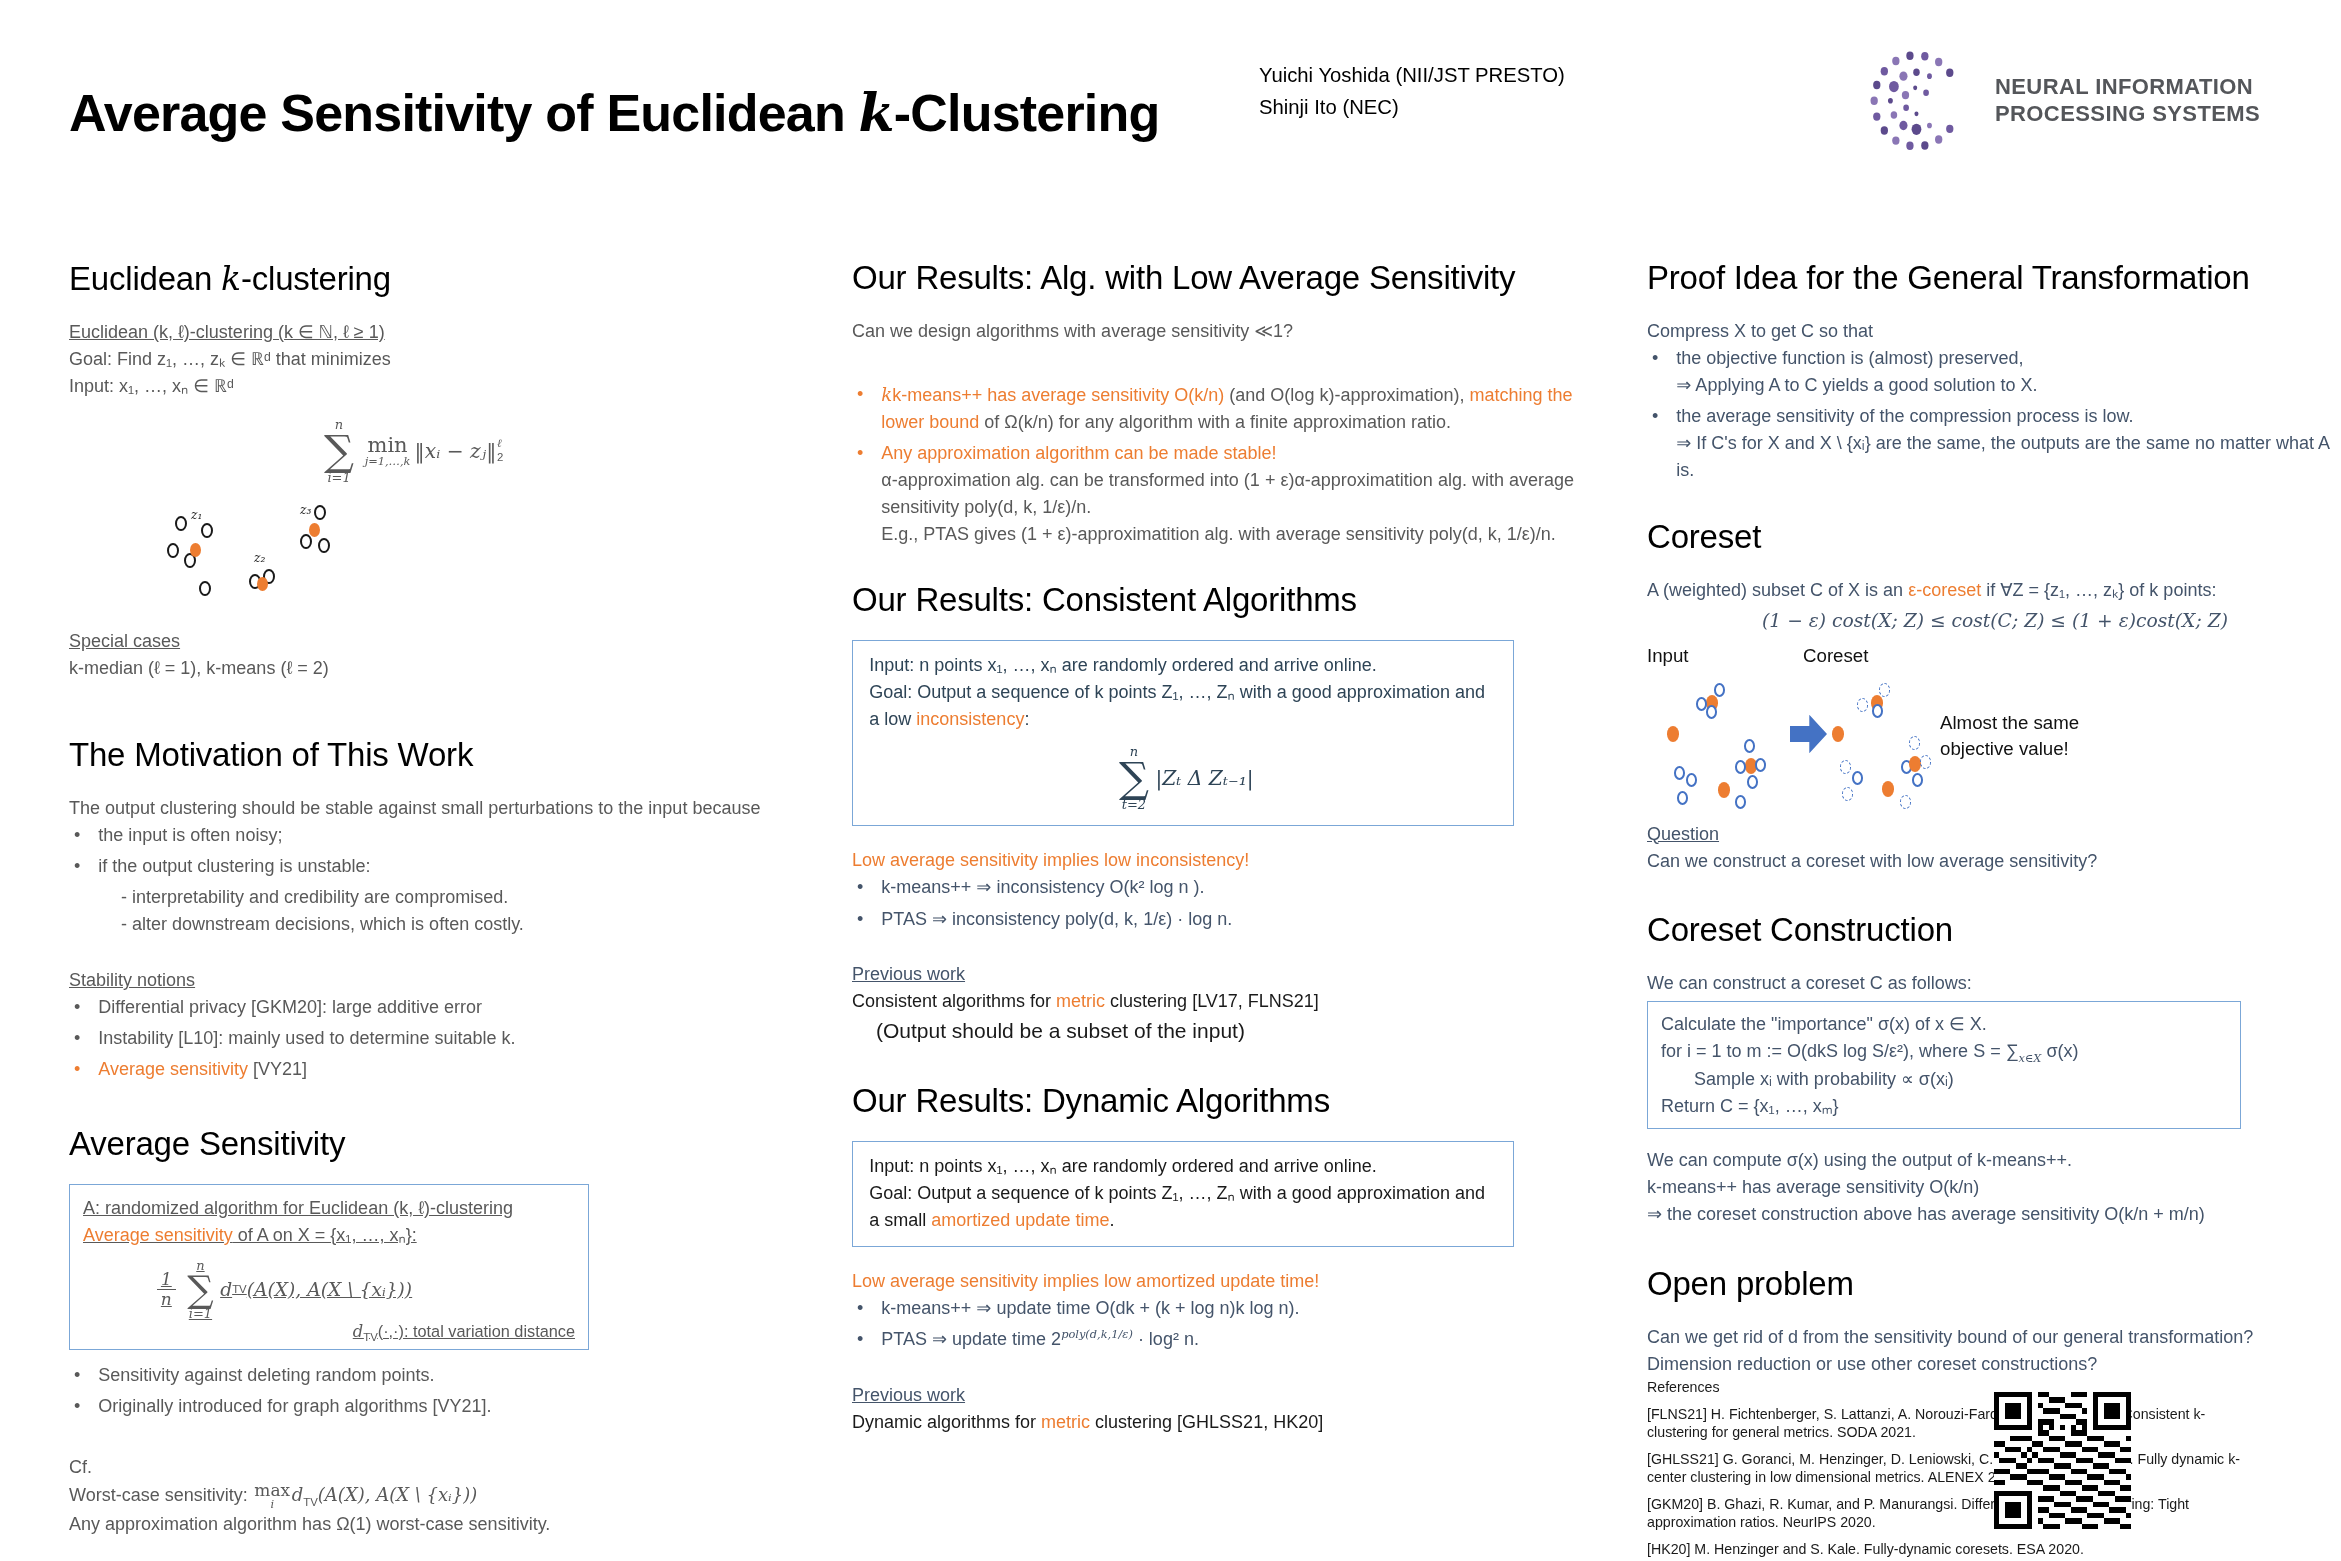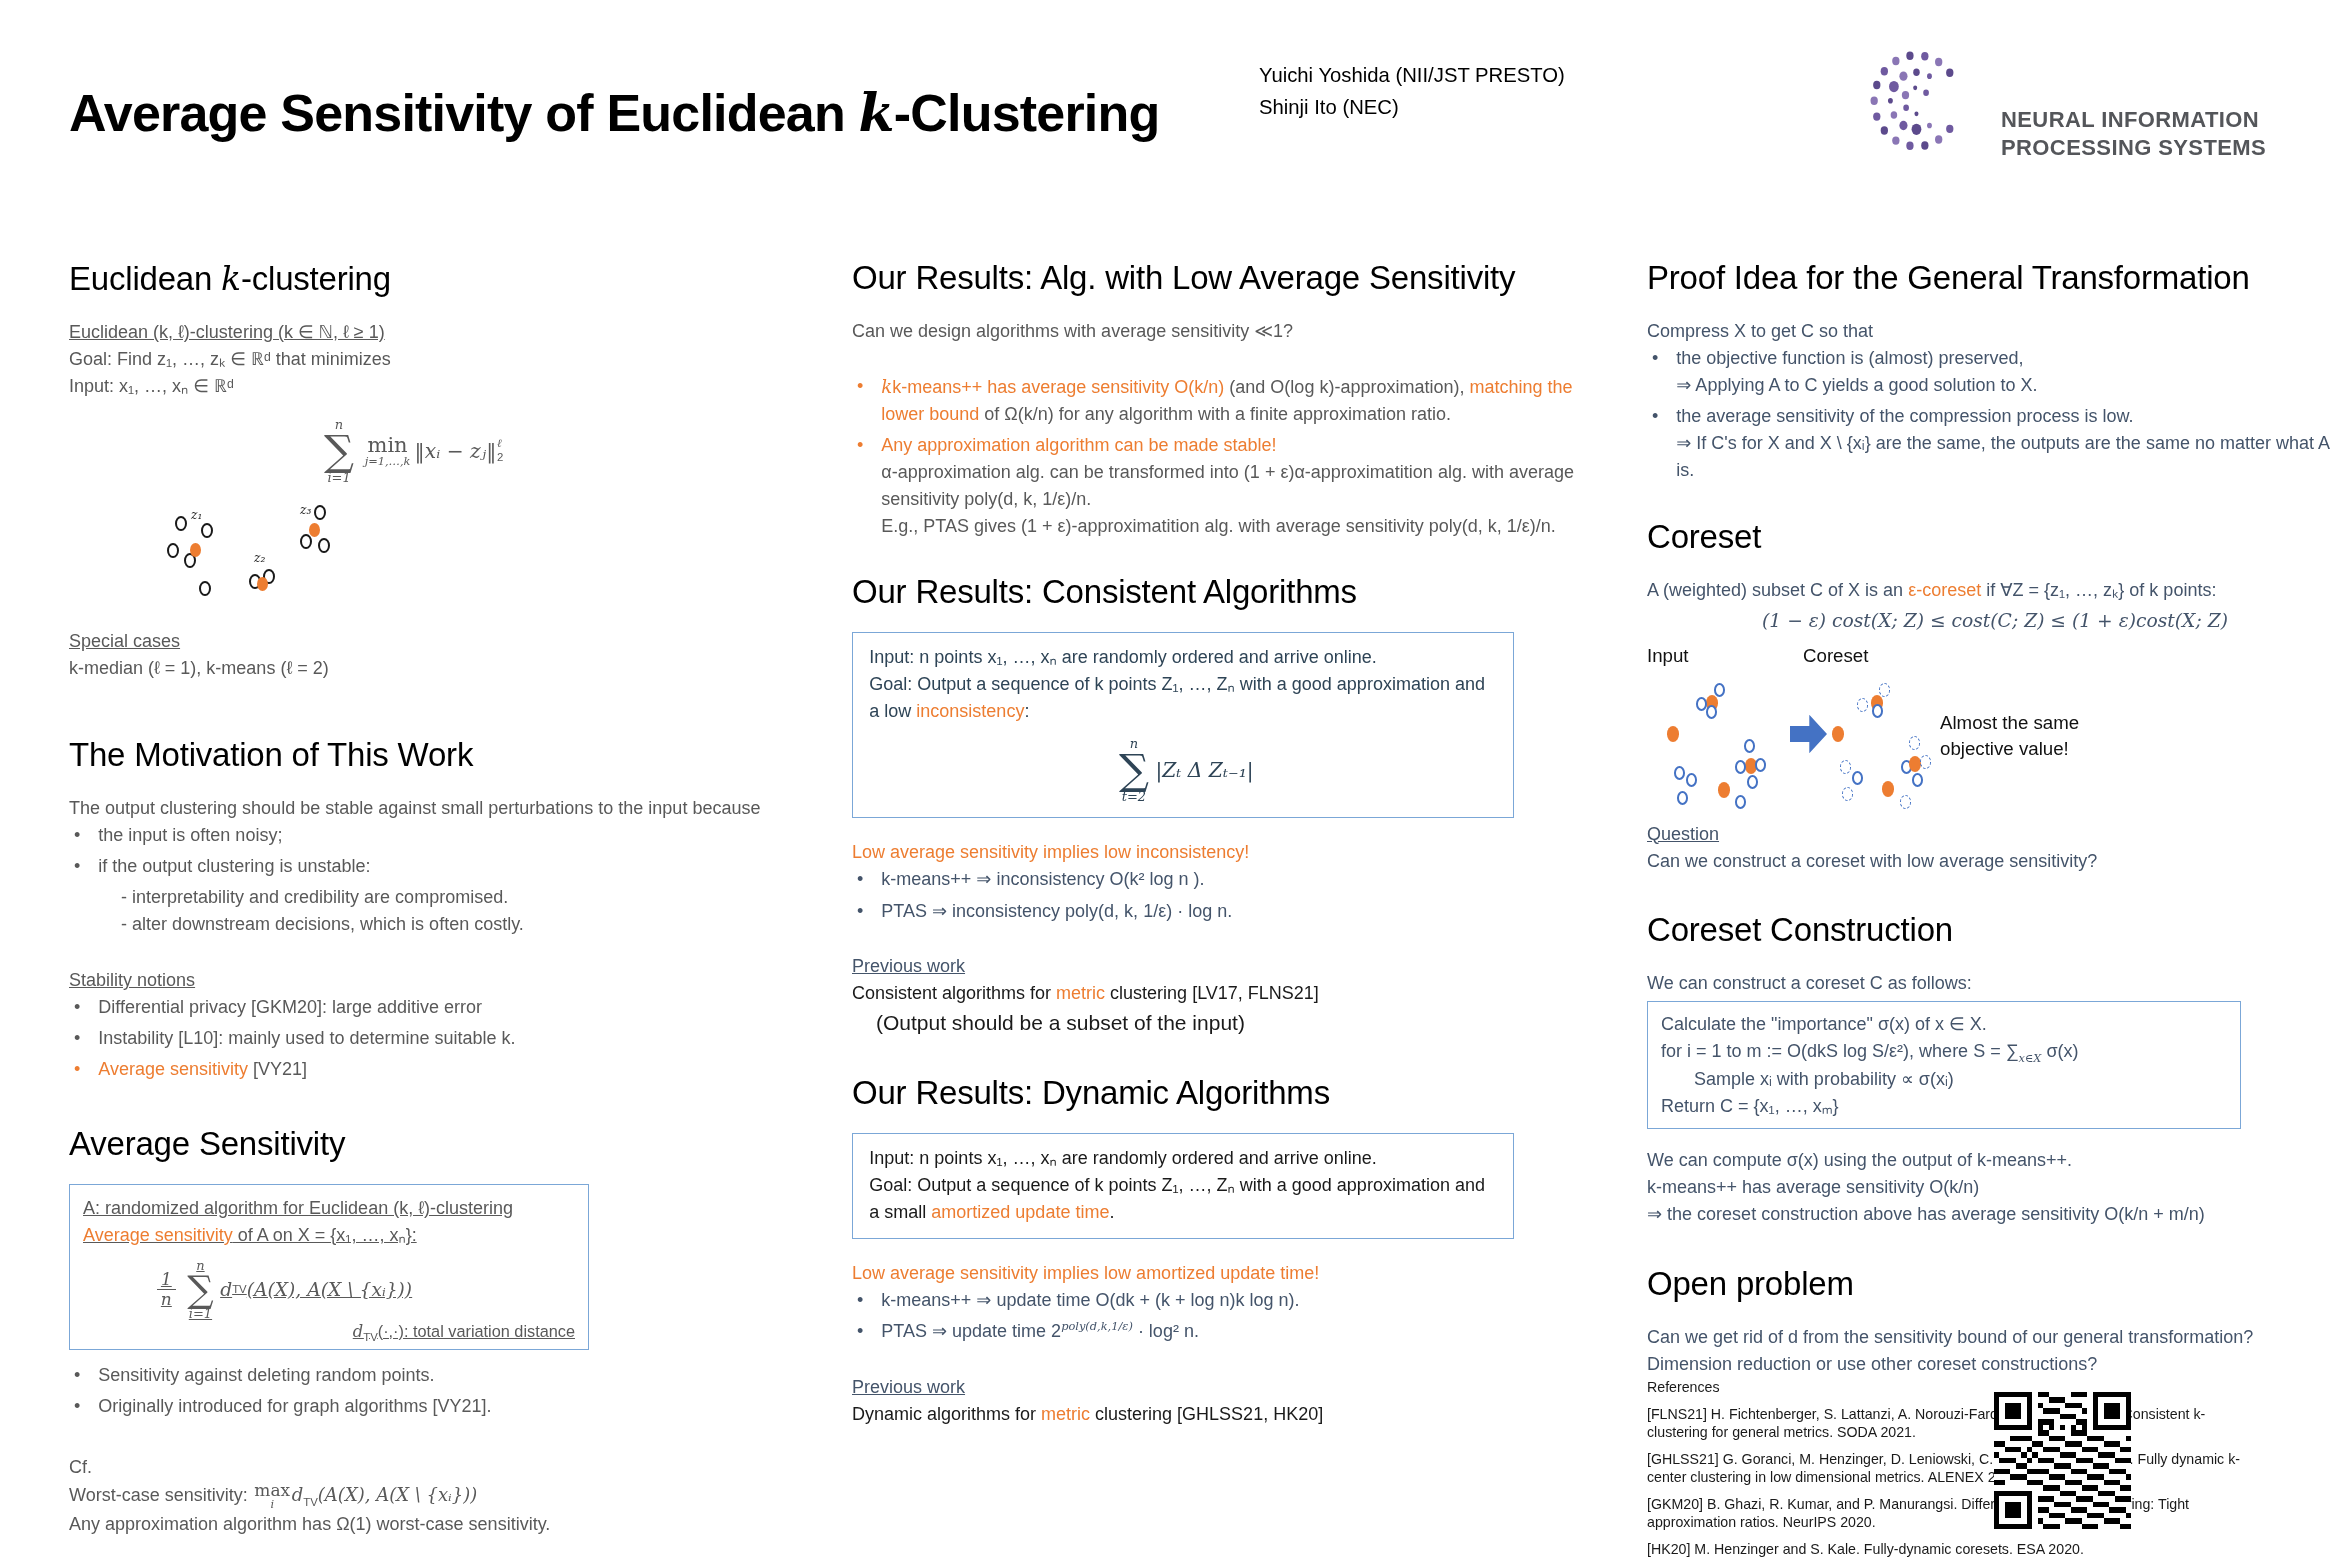--- a/index.html
+++ b/index.html
@@ -3,21 +3,21 @@
 <meta charset="utf-8">
 <style>
   html,body { margin:0; padding:0; background:#ffffff; }
   .poster { position:relative; width:2342px; height:1561px; background:#fff; overflow:hidden;
             font-family:"Liberation Sans", sans-serif; color:#000; }
 
   
   .title { position:absolute; left:69px; top:47px; font-size:52px; letter-spacing:-0.8px; white-space:nowrap; }
   .title .mk { font-family:"DejaVu Serif", serif; font-style:italic; }
   .authors { position:absolute; left:1259px; top:59px; font-size:20.3px; line-height:1.6; }
-  .logo { position:absolute; left:1866px; top:39px; display:flex; align-items:flex-end; gap:17px; }
+  .logo { position:absolute; left:1866px; top:39px; display:flex; align-items:center; gap:11px; }
   .logo-text { font-size:22px; font-weight:bold; color:#54565A; letter-spacing:0.4px; line-height:1.25; }
 
   
   .col { position:absolute; top:259px; }
   .col-left  { left:69px;   width:716px; }
   .col-mid   { left:852px; width:768px; }
   .col-right { left:1647px; width:696px; }
 
   h2.sec { font-size:33px; font-weight:400; color:#000; margin:0 0 21px 0; letter-spacing:-0.2px; }
   p { margin:0; }
@@ -238,21 +238,21 @@
           <span class="base" style="font-size:17px;font-style:normal">max</span>
           <span class="us mi">i</span>
         </span><span class="mi">d</span><sub>TV</sub><span class="mi">(A(X), A(X \ {xᵢ}))</span>
     </p>
     <p class="ln gray">Any approximation algorithm has Ω(1) worst-case sensitivity.</p>
   </div>
 
   <div class="col col-mid">
 
     <h2 class="sec">Our Results: Alg. with Low Average Sensitivity</h2>
-    <p class="ln gray" style="margin-bottom:28px">Can we design algorithms with average sensitivity ≪1?</p>
+    <p class="ln gray" style="margin-bottom:36px">Can we design algorithms with average sensitivity ≪1?</p>
 
     <div class="bullet ln gray ob">
       <span class="bcontent"><span class="orange"><span class="mi">k</span><span>k-means++ has average sensitivity O(k/n)</span></span><span> (and O(log k)-approximation), </span><span class="orange">matching the lower bound</span><span> of Ω(k/n) for any algorithm with a finite approximation ratio.</span></span>
     </div>
     <div class="bullet ln gray ob">
       <span class="bcontent"><span class="orange">Any approximation algorithm can be made stable!</span><span class="blk">α-approximation alg. can be transformed into (1 + ε)α-approximatition alg. with average sensitivity poly(d, k, 1/ε)/n.</span><span class="blk">E.g., PTAS gives (1 + ε)-approximatition alg. with average sensitivity poly(d, k, 1/ε)/n.</span></span>
     </div>
 
     <h2 class="sec" style="margin-top:33px">Our Results: Consistent Algorithms</h2>
     <div class="box midbox cons">

